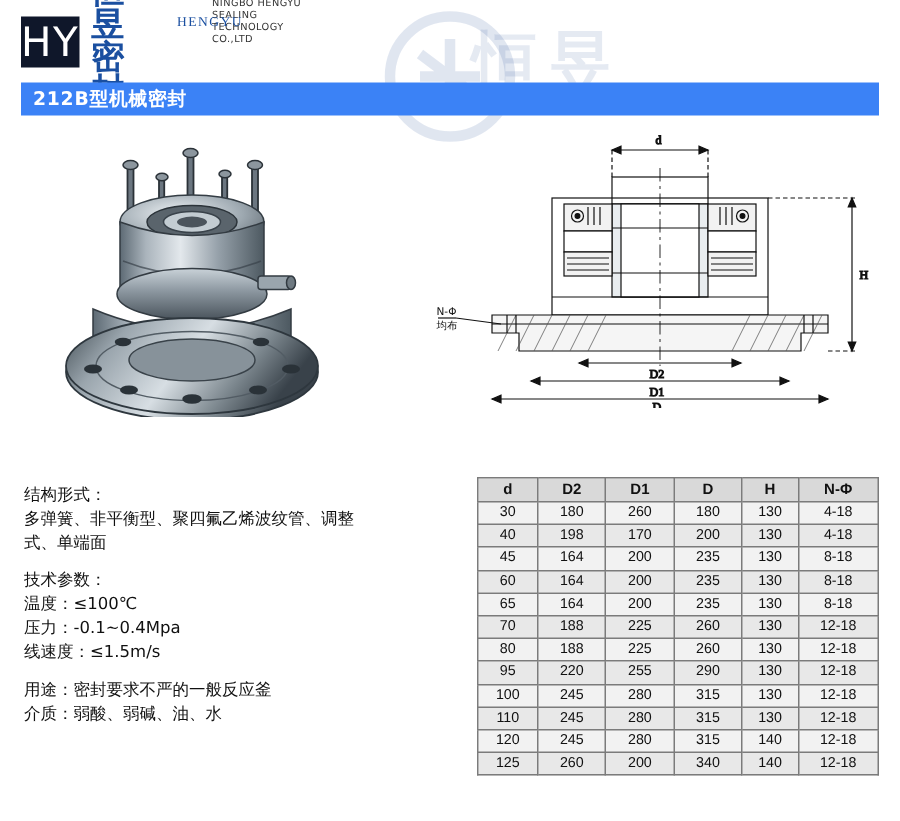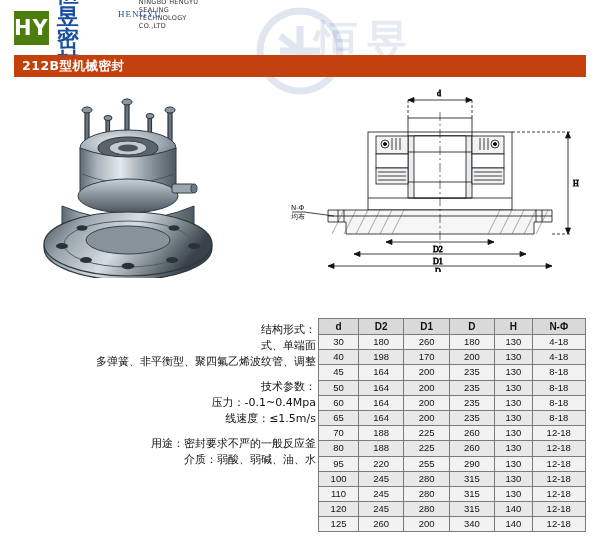--- a/index.html
+++ b/index.html
@@ -10,44 +10,44 @@
     position:relative;
     overflow:hidden;
     color:#000;
   }
   
   .logo-block{
     position:absolute;left:14px;top:8px;width:200px;height:40px;
     display:flex;align-items:center;gap:8px;
   }
   .logo-mark{
-    width:52px;height:34px;background:#4d7c0f;color:#fff;
+    width:52px;height:34px;background:#0f172a;color:#fff;
     display:flex;align-items:center;justify-content:center;
-    font-size:21px;font-weight:bold;letter-spacing:1px;
+    font-size:27px;font-weight:normal;letter-spacing:1px;
     font-family:"DejaVu Sans", sans-serif;
   }
   .logo-cn{
     font-size:22px;font-weight:bold;color:#1a4fa0;letter-spacing:2px;
     font-family:"DejaVu Sans", sans-serif;line-height:1;
   }
   .logo-en{
     font-size:9px;color:#1a4fa0;letter-spacing:1px;
     font-family:Liberation Serif, serif;
     text-align:center;
   }
   .logo-sub{
     font-size:6.5px;color:#333;letter-spacing:.3px;margin-top:14px;
     font-family:"DejaVu Sans", sans-serif;
   }
   .logo-text-col{display:flex;justify-content:flex-end;gap:40px;}
 
   
   .title-bar{
     position:absolute;left:14px;top:55px;width:572px;height:22px;
-    background:#c2410c;
+    background:#3b82f6;
     display:flex;align-items:center;
   }
   .title-bar span{
     color:#fff;font-size:12.5px;font-weight:bold;margin-left:8px;
     font-family:"DejaVu Sans", sans-serif;letter-spacing:.5px;
   }
 
   
   .watermark{
     position:absolute;left:252px;top:6px;width:160px;height:90px;
@@ -69,21 +69,20 @@
   
   .drawing{
     position:absolute;left:290px;top:82px;width:300px;height:190px;
   }
 
   
   .specs{
     position:absolute;left:16px;top:322px;width:300px;
     font-size:11px;line-height:16px;color:#111;
     font-family:"DejaVu Sans", sans-serif;
-    text-align:right;
   }
   .specs .grp{margin-bottom:9px;}
   .specs .ln{white-space:nowrap;}
 
   
   .table-wrap{
     position:absolute;left:318px;top:318px;width:268px;
   }
   table{
     border-collapse:collapse;width:268px;
@@ -296,25 +295,26 @@
       <line x1="2" y1="130" x2="14" y2="130"></line>
     </g>
     <text x="1" y="128" font-size="7" fill="#111" font-family="DejaVu Sans, sans-serif">N-Φ</text>
     <text x="1" y="137" font-size="7" fill="#111" font-family="DejaVu Sans, sans-serif">均布</text>
   </svg>
 </div>
 
 <div class="specs">
   <div class="grp">
     <div class="ln">结构形式：</div>
+    <div class="ln">多弹簧、非平衡型、聚四氟乙烯波纹管、调整</div>
     <div class="ln">式、单端面</div>
-    <div class="ln">多弹簧、非平衡型、聚四氟乙烯波纹管、调整</div>
   </div>
   <div class="grp">
     <div class="ln">技术参数：</div>
+    <div class="ln">温度：≤100℃</div>
     <div class="ln">压力：-0.1~0.4Mpa</div>
     <div class="ln">线速度：≤1.5m/s</div>
   </div>
   <div class="grp">
     <div class="ln">用途：密封要求不严的一般反应釜</div>
     <div class="ln">介质：弱酸、弱碱、油、水</div>
   </div>
 </div>
 
 <div class="table-wrap">
@@ -356,28 +356,20 @@
         </tr>
       <tr>
           <td>45</td>
           <td>164</td>
           <td>200</td>
           <td>235</td>
           <td>130</td>
           <td>8-18</td>
         </tr>
       <tr>
-          <td>50</td>
-          <td>164</td>
-          <td>200</td>
-          <td>235</td>
-          <td>130</td>
-          <td>8-18</td>
-        </tr>
-      <tr>
           <td>60</td>
           <td>164</td>
           <td>200</td>
           <td>235</td>
           <td>130</td>
           <td>8-18</td>
         </tr>
       <tr>
           <td>65</td>
           <td>164</td>

